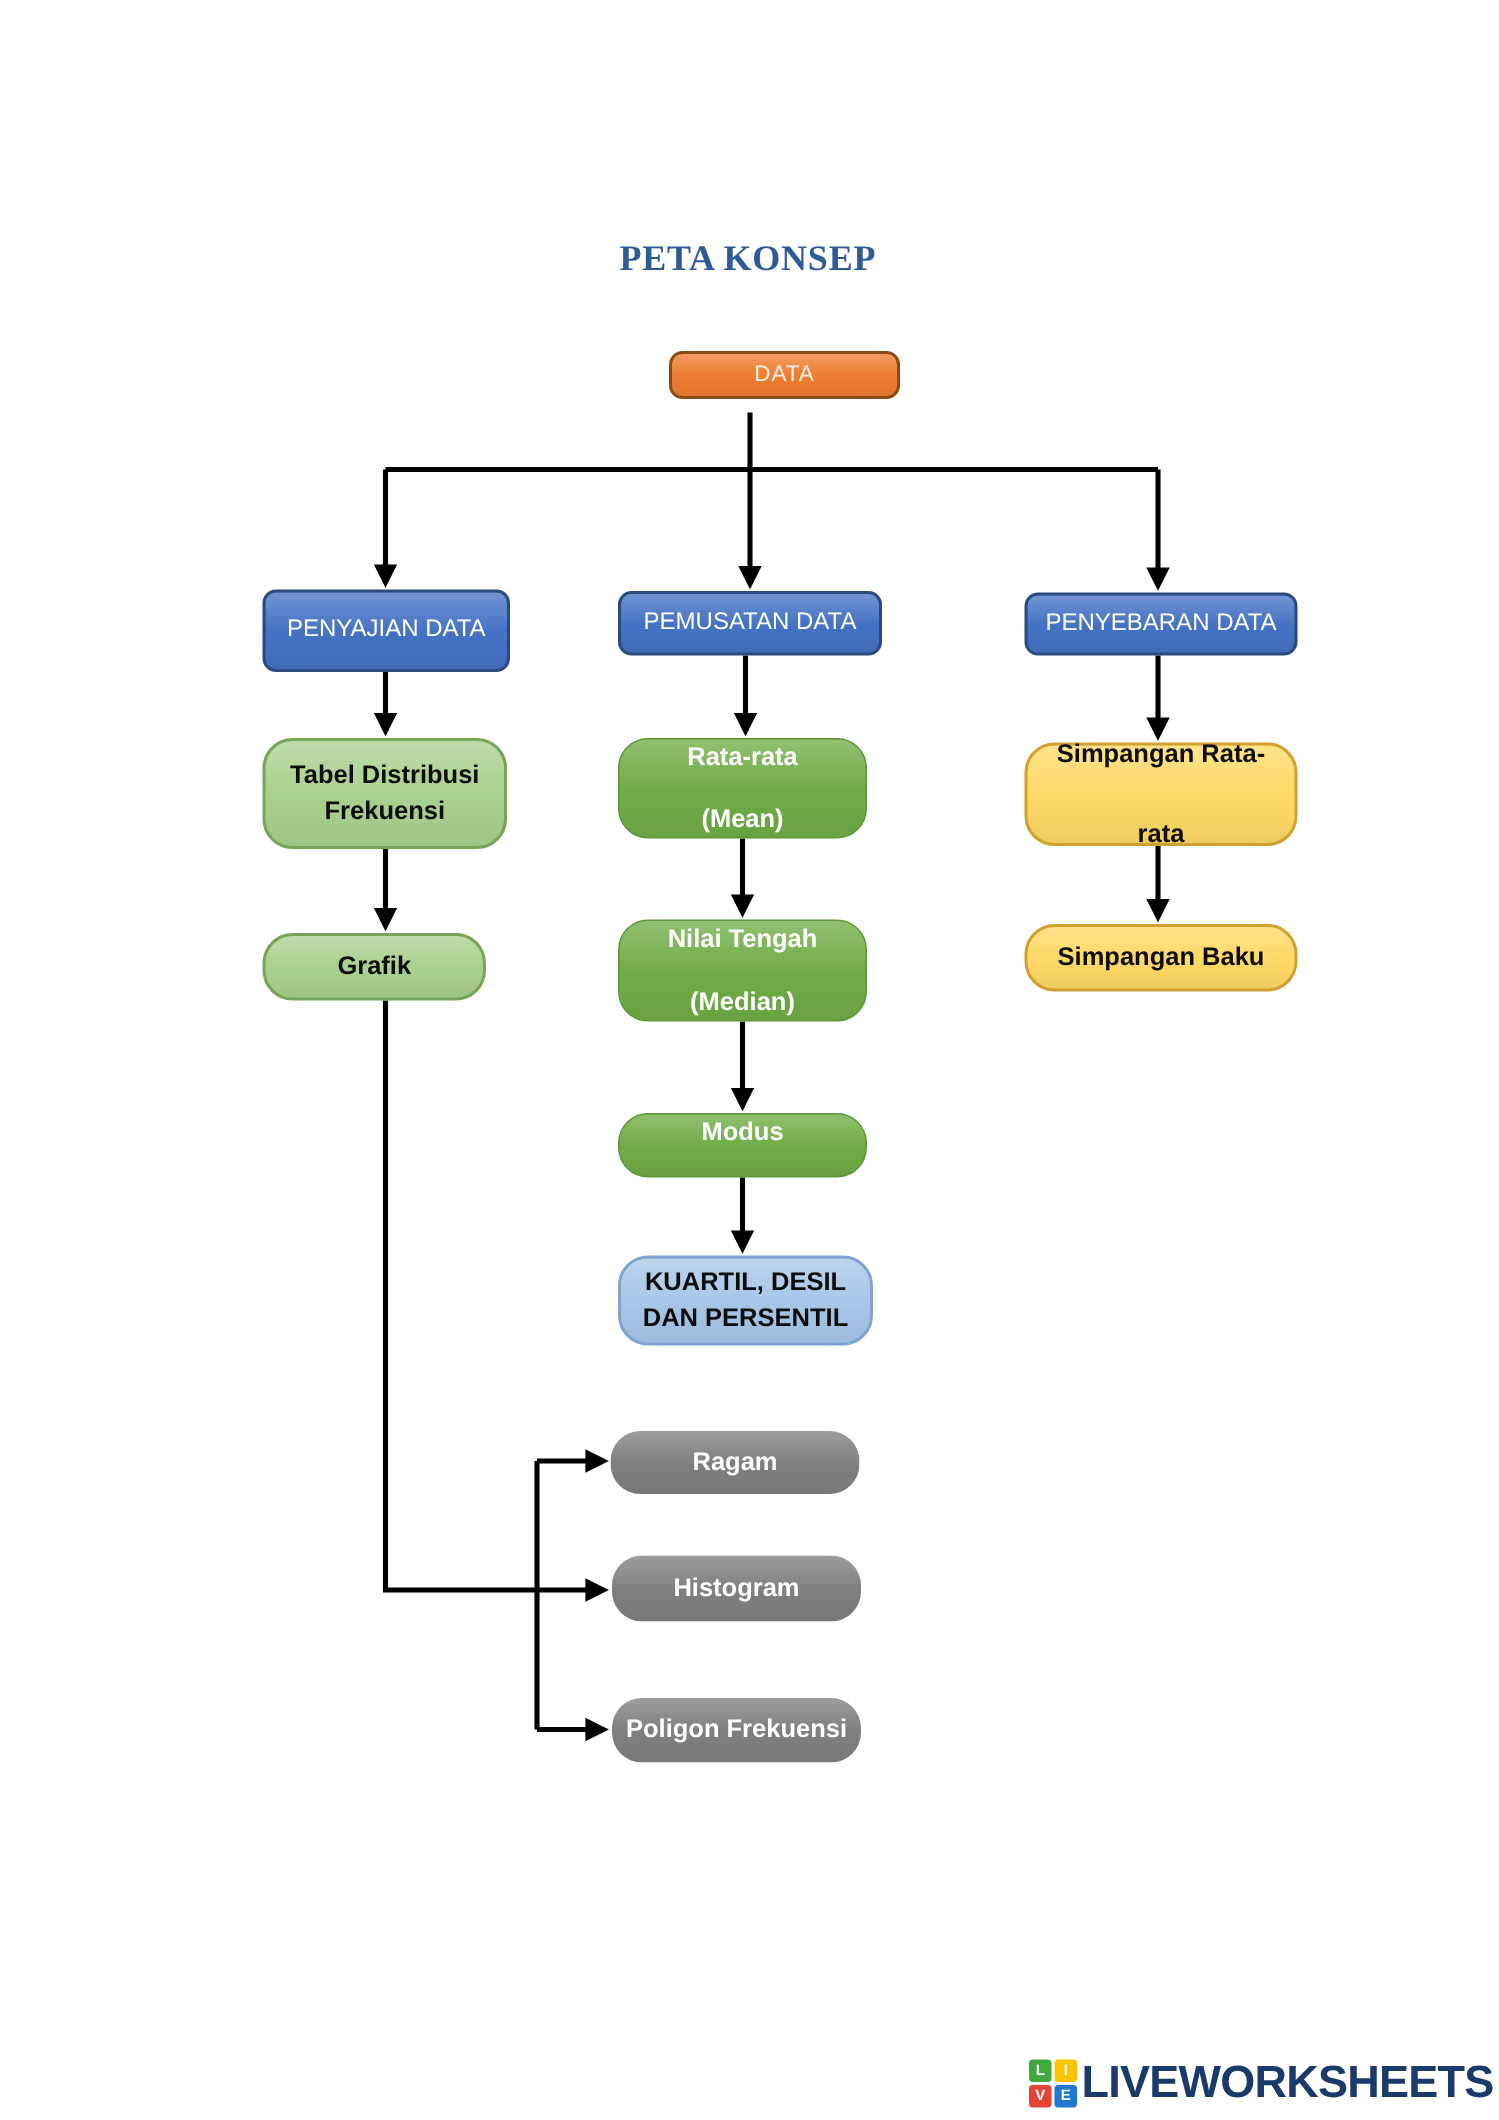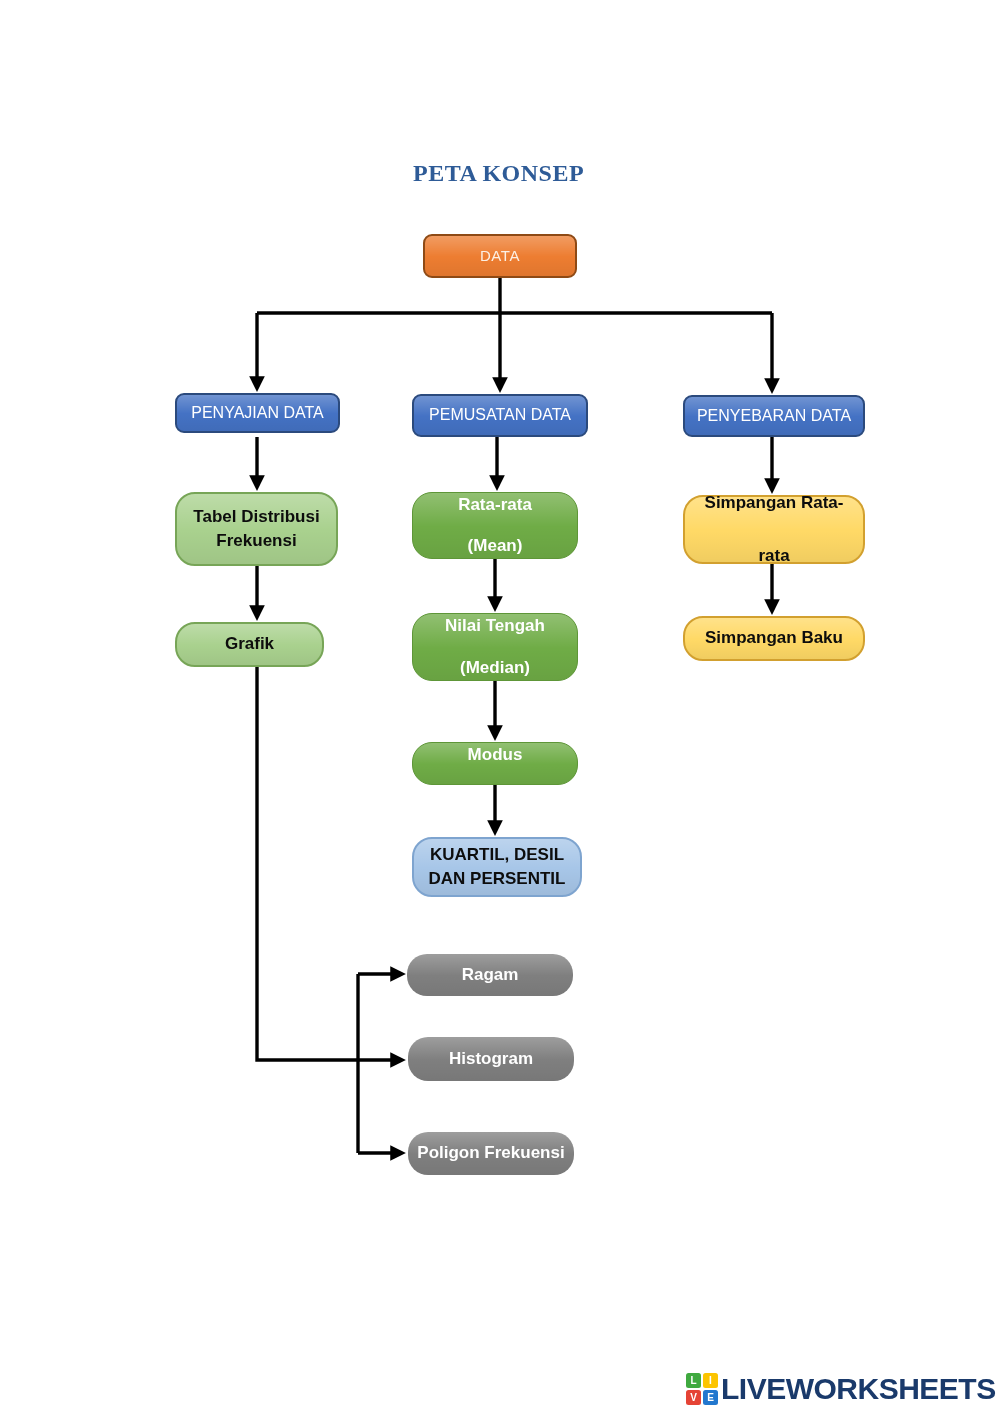--- a/index.html
+++ b/index.html
@@ -60,25 +60,25 @@
     <path d="M495,681 V737" marker-end="url(#arrow)"></path>
     <path d="M495,785 V832" marker-end="url(#arrow)"></path>
     <path d="M772,437 V490" marker-end="url(#arrow)"></path>
     <path d="M772,564 V611" marker-end="url(#arrow)"></path>
     <path d="M257,667 V1060 H402" marker-end="url(#arrow)"></path>
     <path d="M358,974 V1153"></path>
     <path d="M358,974 H402" marker-end="url(#arrow)"></path>
     <path d="M358,1153 H402" marker-end="url(#arrow)"></path>
   </svg>
 
-  <div class="node orange" style="left:423px;top:234px;width:154px;height:44px">
+  <div class="node orange" style="left:446px;top:234px;width:154px;height:32px">
     <span>DATA</span>
   </div>
 
-  <div class="node blue-h" style="left:175px;top:393px;width:165px;height:40px">
+  <div class="node blue-h" style="left:175px;top:393px;width:165px;height:55px">
     <span>PENYAJIAN DATA</span>
   </div>
   <div class="node blue-h" style="left:412px;top:394px;width:176px;height:43px">
     <span>PEMUSATAN DATA</span>
   </div>
   <div class="node blue-h" style="left:683px;top:395px;width:182px;height:42px">
     <span>PENYEBARAN DATA</span>
   </div>
 
   <div class="node lgreen" style="left:175px;top:492px;width:163px;height:74px">

